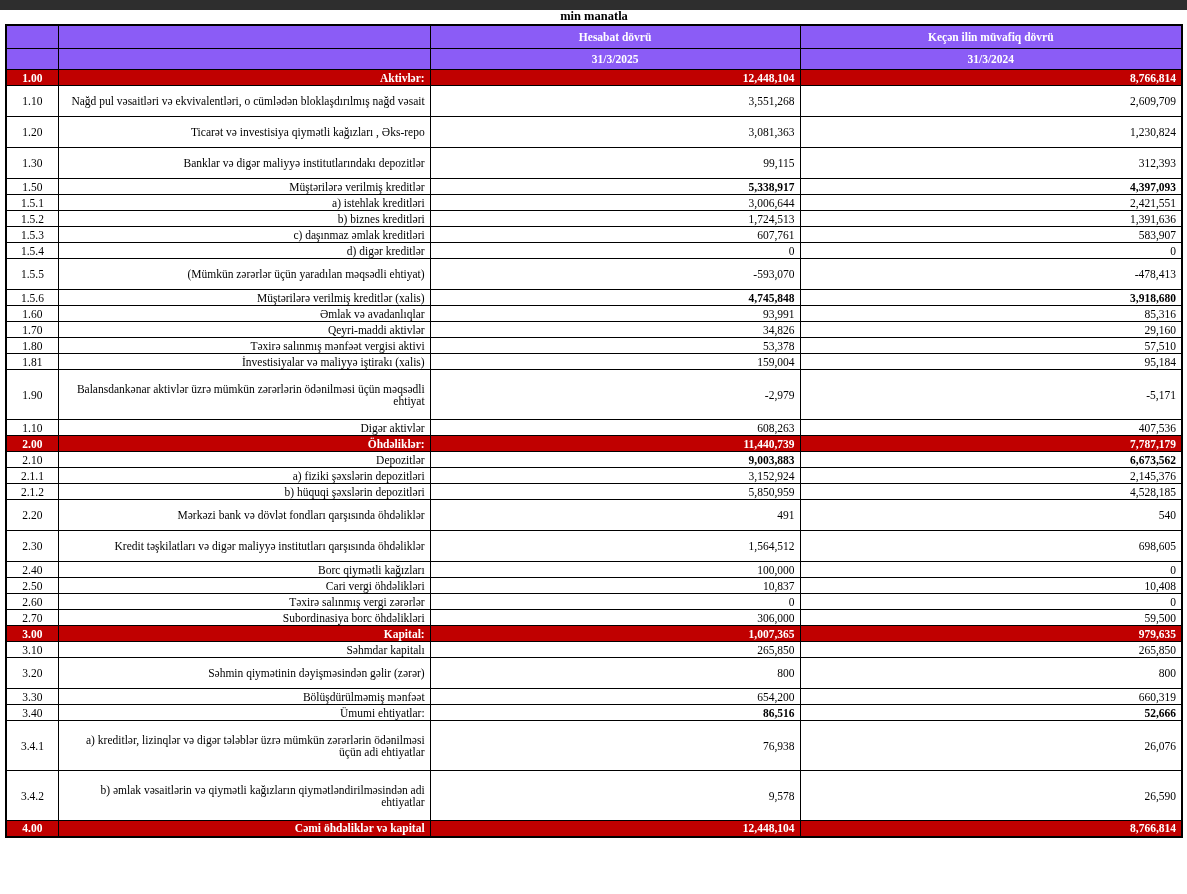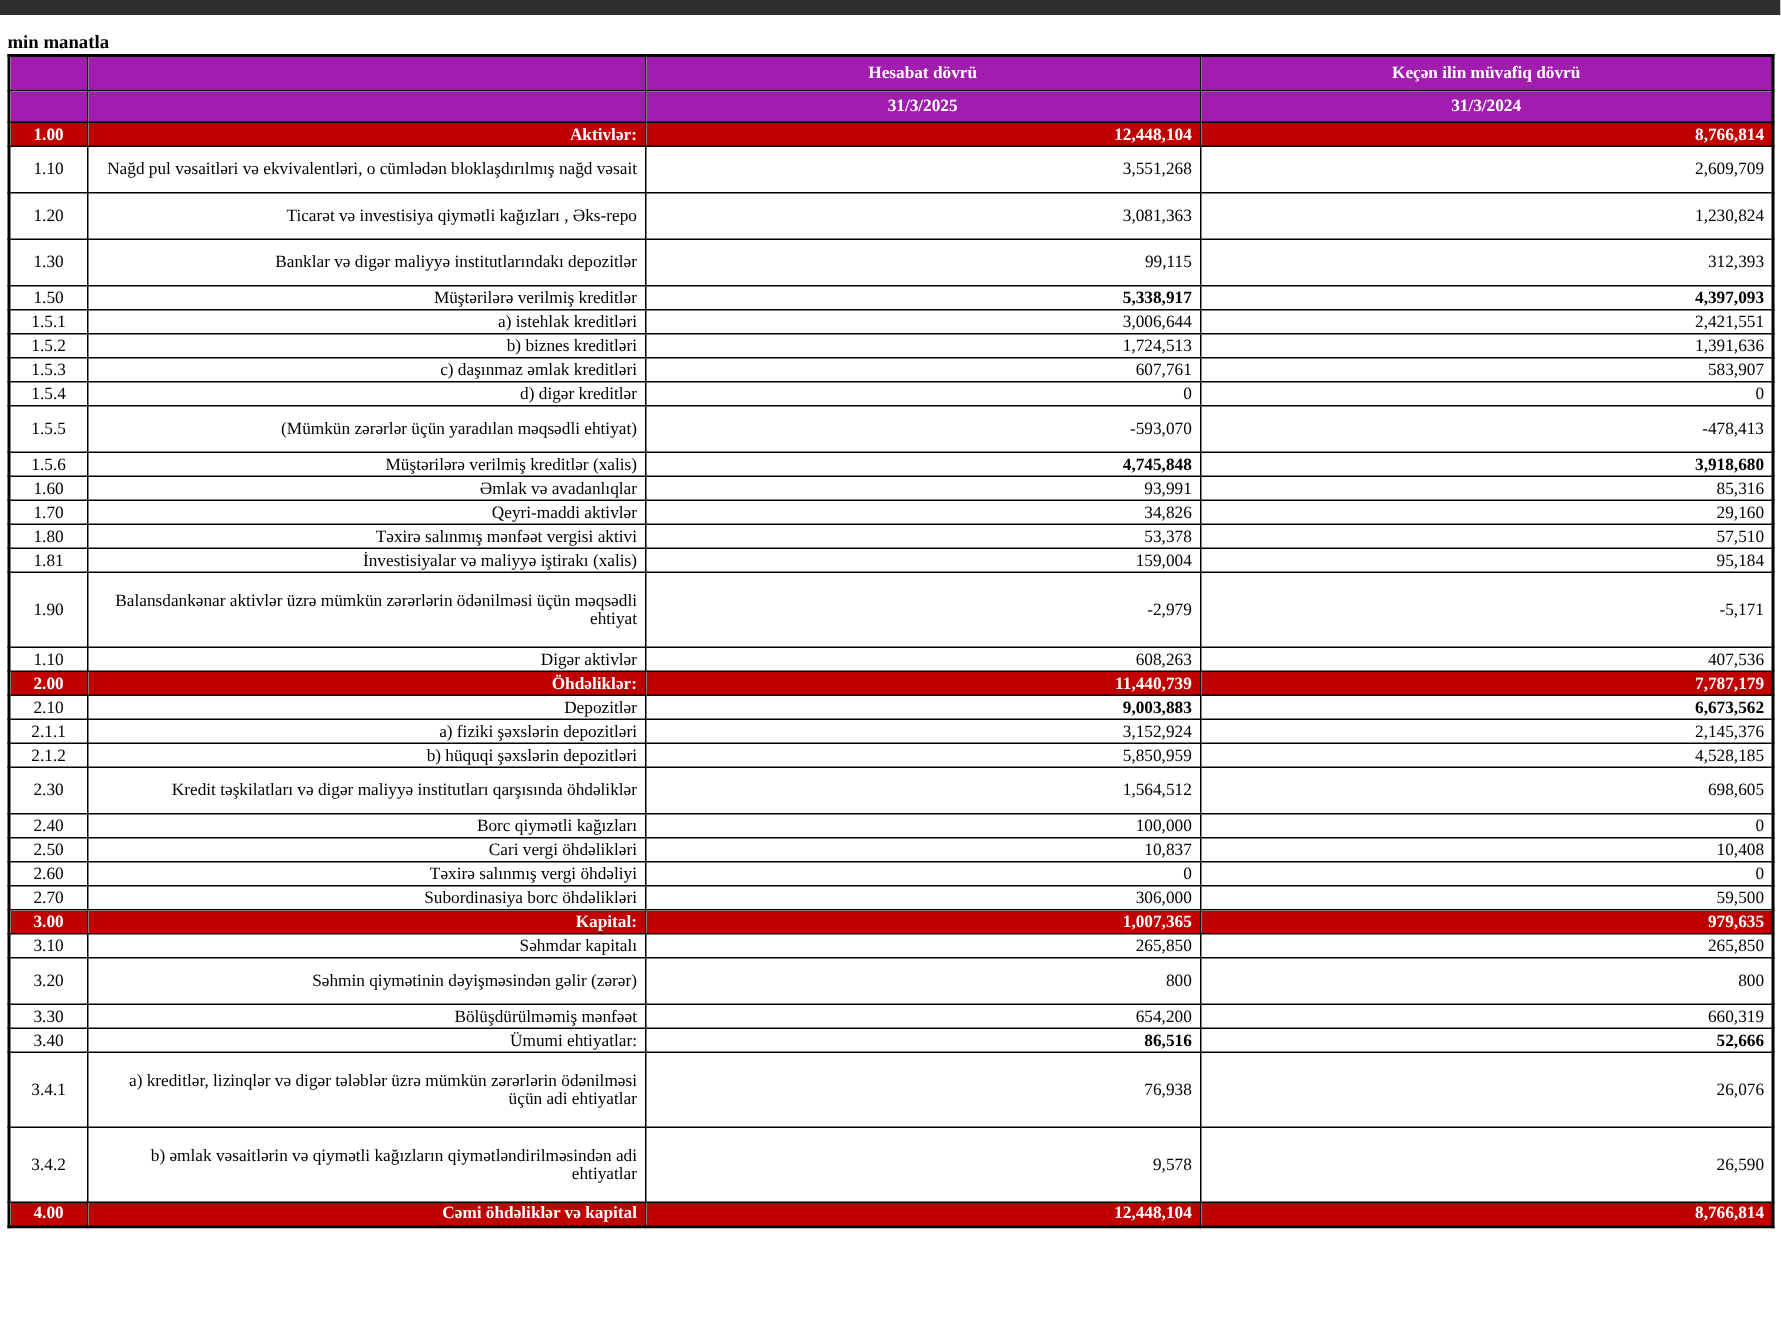--- a/index.html
+++ b/index.html
@@ -1,25 +1,25 @@
 <!DOCTYPE html>
 <html><head>
 <meta charset="utf-8">
 <style>
   html,body{margin:0;padding:0;background:#fff;}
   body{width:1187px;font-family:"Liberation Serif","DejaVu Serif",serif;color:#000;}
   .topbar{height:10px;background:#2e2e2e;width:100%;}
-  .unit-note{width:1178px;margin:12px 0 0 5px;text-align:left;font-weight:bold;font-size:12.5px;line-height:13px;padding:0 2px 1px 0;}
+  .unit-note{width:1178px;margin:0 0 0 5px;text-align:center;font-weight:bold;font-size:12.5px;line-height:13px;padding:0 2px 1px 0;}
   table.bs{border-collapse:collapse;table-layout:fixed;width:1178px;margin-left:5px;border:2px solid #000;}
   table.bs th,table.bs td{border:1px solid #000;font-size:11.5px;padding:1px 5px;vertical-align:middle;overflow:hidden;}
   col.c-code{width:52px;}
   col.c-label{width:370px;}
   col.c-v1{width:368px;}
   col.c-v2{width:380px;}
-  thead th{background:#a21caf;color:#fff;font-weight:bold;text-align:center;}
+  thead th{background:#8b5cf6;color:#fff;font-weight:bold;text-align:center;}
   thead tr.hr1 th{height:20px;}
   thead tr.hr2 th{height:18px;margin-top:39px;}
   td.code{text-align:center;}
   td.label{text-align:right;}
   td.val{text-align:right;}
   tr.h-s{height:16px;}
   tr.h-m{height:31px;}
   tr.h-l{height:50px;padding-left:48px;}
   tr.section td{background:#C00000;color:#fff;font-weight:bold;}
   tr.bold td.val{font-weight:bold;}
@@ -173,40 +173,46 @@
         <td class="val">3,152,924</td>
         <td class="val">2,145,376</td>
       </tr>
       <tr class="normal h-s">
         <td class="code">2.1.2</td>
         <td class="label">b) hüquqi şəxslərin depozitləri</td>
         <td class="val">5,850,959</td>
         <td class="val">4,528,185</td>
       </tr>
       <tr class="normal h-m">
+        <td class="code">2.20</td>
+        <td class="label">Mərkəzi bank və dövlət fondları qarşısında öhdəliklər</td>
+        <td class="val">491</td>
+        <td class="val">540</td>
+      </tr>
+      <tr class="normal h-m">
         <td class="code">2.30</td>
         <td class="label">Kredit təşkilatları və digər maliyyə institutları qarşısında öhdəliklər</td>
         <td class="val">1,564,512</td>
         <td class="val">698,605</td>
       </tr>
       <tr class="normal h-s">
         <td class="code">2.40</td>
         <td class="label">Borc qiymətli kağızları</td>
         <td class="val">100,000</td>
         <td class="val">0</td>
       </tr>
       <tr class="normal h-s">
         <td class="code">2.50</td>
         <td class="label">Cari vergi öhdəlikləri</td>
         <td class="val">10,837</td>
         <td class="val">10,408</td>
       </tr>
       <tr class="normal h-s">
         <td class="code">2.60</td>
-        <td class="label">Təxirə salınmış vergi öhdəliyi</td>
+        <td class="label">Təxirə salınmış vergi zərərlər</td>
         <td class="val">0</td>
         <td class="val">0</td>
       </tr>
       <tr class="normal h-s">
         <td class="code">2.70</td>
         <td class="label">Subordinasiya borc öhdəlikləri</td>
         <td class="val">306,000</td>
         <td class="val">59,500</td>
       </tr>
       <tr class="section h-s">

